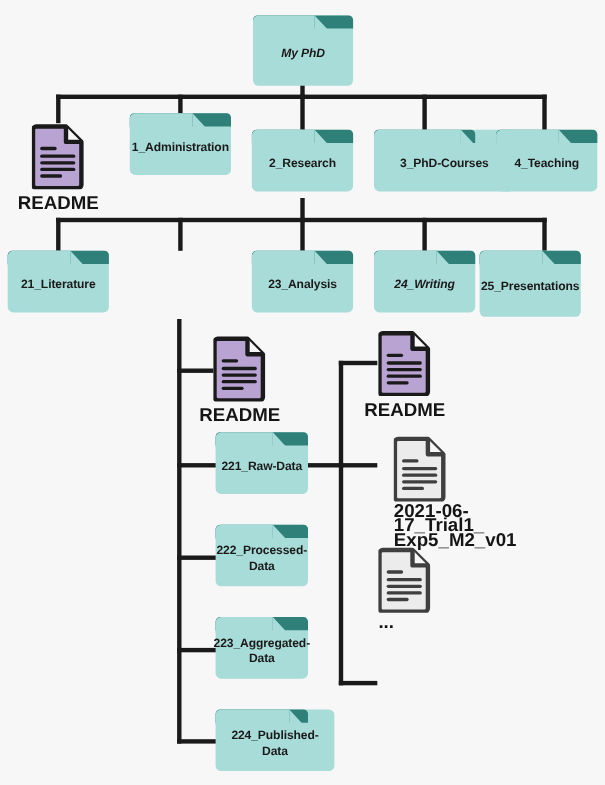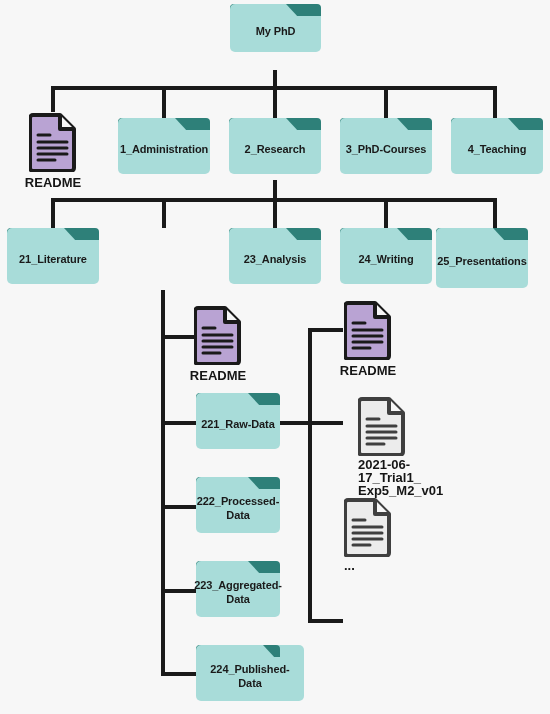--- a/index.html
+++ b/index.html
@@ -51,21 +51,21 @@
     box-sizing:border-box;
     letter-spacing:-0.1px;
   }
 
   
   .doc{position:absolute;}
   .doc .page{position:absolute;left:0;top:0;}
   .doc .caption{
     position:absolute;left:50%;transform:translateX(-50%);
     white-space:nowrap;
-    font-size:13px;font-weight:bold;color:#151515;
+    font-size:17px;font-weight:bold;color:#151515;
     text-align:center;
   }
   .doc .caption.wrap{white-space:normal;width:96px;line-height:13px;text-align:left;transform:none;left:0;}
 
   
   .ln{position:absolute;background:#1a1a1a;}
   .vln{width:4px;}
   .hln{height:4px;}
 </style>
 </head>
@@ -95,21 +95,21 @@
   <div class="ln hln" style="left:161px;top:505px;width:36px;height:4px;"></div>
   <div class="ln hln" style="left:161px;top:589px;width:36px;height:4px;"></div>
   <div class="ln hln" style="left:161px;top:672px;width:36px;height:4px;"></div>
 
   <div class="ln hln" style="left:280px;top:421px;width:32px;height:4px;"></div>
   <div class="ln vln" style="left:308px;top:328px;width:4px;height:295px;"></div>
   <div class="ln hln" style="left:308px;top:328px;width:35px;height:4px;"></div>
   <div class="ln hln" style="left:308px;top:421px;width:35px;height:4px;"></div>
   <div class="ln hln" style="left:308px;top:619px;width:35px;height:4px;"></div>
 
-  <div class="folder" style="left:230px;top:4px;width:91px;height:48px;">
+  <div class="folder" style="left:230px;top:14px;width:91px;height:64px;font-style:italic;">
     <div class="body"></div>
     <div class="tab" style="width:91px;"></div>
     <div class="flap"></div>
     <div class="label">My PhD</div>
   </div>
 
   <div class="doc" style="left:29px;top:112px;width:48px;height:76px;">
     <svg class="page" width="48" height="60" viewBox="0 0 48 60">
       <path d="M4 3 H31 L45 17 V56 A3 3 0 0 1 42 59 H4 A3 3 0 0 1 1 56 V6 A3 3 0 0 1 4 3 Z" fill="#b9a3d3" stroke="#1a1a1a" stroke-width="4" stroke-linejoin="round"></path>
       <path d="M31 3 V17 H45" fill="#f7f7f7" stroke="#1a1a1a" stroke-width="4" stroke-linejoin="round"></path>
@@ -117,35 +117,35 @@
         <line x1="9" y1="23" x2="21" y2="23"></line>
         <line x1="9" y1="30" x2="38" y2="30"></line>
         <line x1="9" y1="36" x2="38" y2="36"></line>
         <line x1="9" y1="42" x2="38" y2="42"></line>
         <line x1="9" y1="48" x2="26" y2="48"></line>
       </g>
     </svg>
     <div class="caption" style="top:63px;">README</div>
   </div>
 
-  <div class="folder" style="left:118px;top:118px;width:92px;height:56px;">
+  <div class="folder" style="left:118px;top:103px;width:92px;height:56px;">
     <div class="body"></div>
     <div class="tab" style="width:92px;"></div>
     <div class="flap"></div>
     <div class="label">1_Administration</div>
   </div>
 
   <div class="folder" style="left:229px;top:118px;width:92px;height:56px;">
     <div class="body"></div>
     <div class="tab" style="width:92px;"></div>
     <div class="flap"></div>
     <div class="label">2_Research</div>
   </div>
 
-  <div class="folder" style="left:340px;top:118px;width:92px;height:56px;">
+  <div class="folder" style="left:340px;top:118px;width:92px;height:56px;padding-left:36px;">
     <div class="body"></div>
     <div class="tab" style="width:92px;"></div>
     <div class="flap"></div>
     <div class="label">3_PhD-Courses</div>
   </div>
 
   <div class="folder" style="left:451px;top:118px;width:92px;height:56px;">
     <div class="body"></div>
     <div class="tab" style="width:92px;"></div>
     <div class="flap"></div>
@@ -160,21 +160,21 @@
   </div>
 
 
   <div class="folder" style="left:229px;top:228px;width:92px;height:56px;">
     <div class="body"></div>
     <div class="tab" style="width:92px;"></div>
     <div class="flap"></div>
     <div class="label">23_Analysis</div>
   </div>
 
-  <div class="folder" style="left:340px;top:228px;width:92px;height:56px;">
+  <div class="folder" style="left:340px;top:228px;width:92px;height:56px;font-style:italic;">
     <div class="body"></div>
     <div class="tab" style="width:92px;"></div>
     <div class="flap"></div>
     <div class="label">24_Writing</div>
   </div>
 
   <div class="folder" style="left:436px;top:228px;width:92px;height:60px;">
     <div class="body"></div>
     <div class="tab" style="width:92px;"></div>
     <div class="flap"></div>

